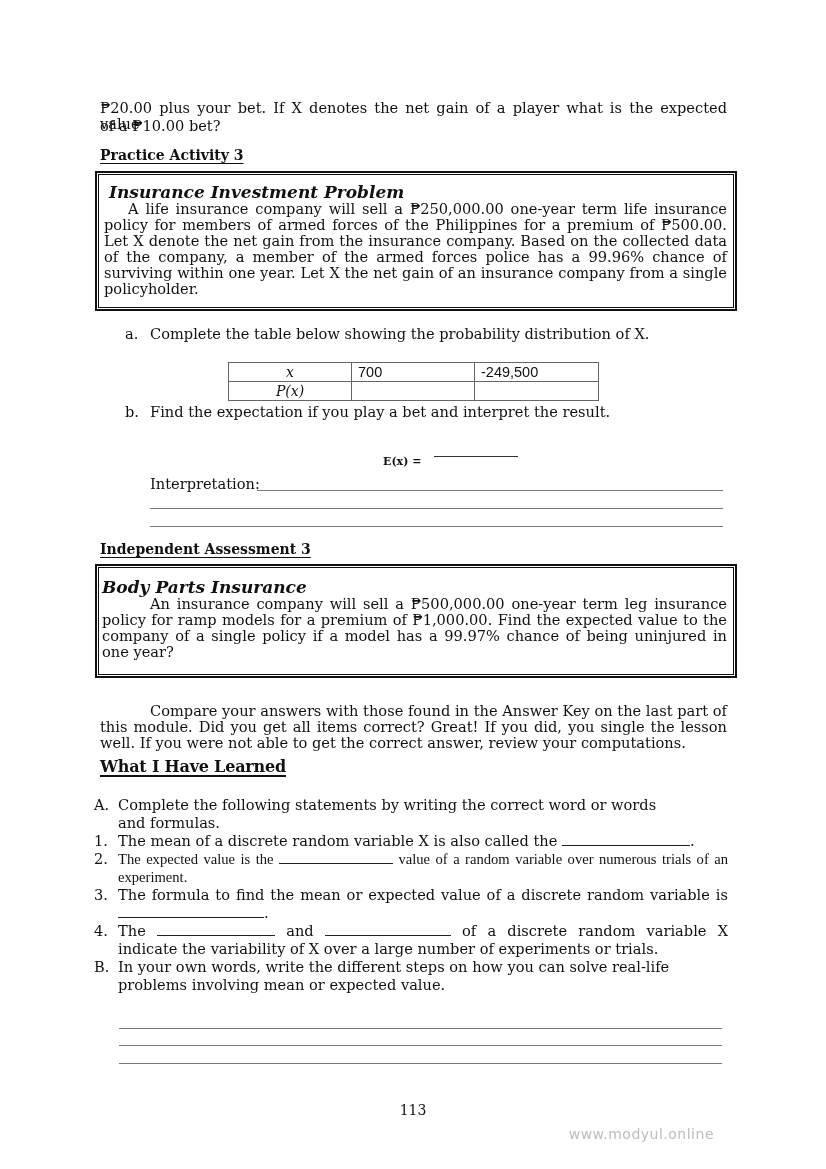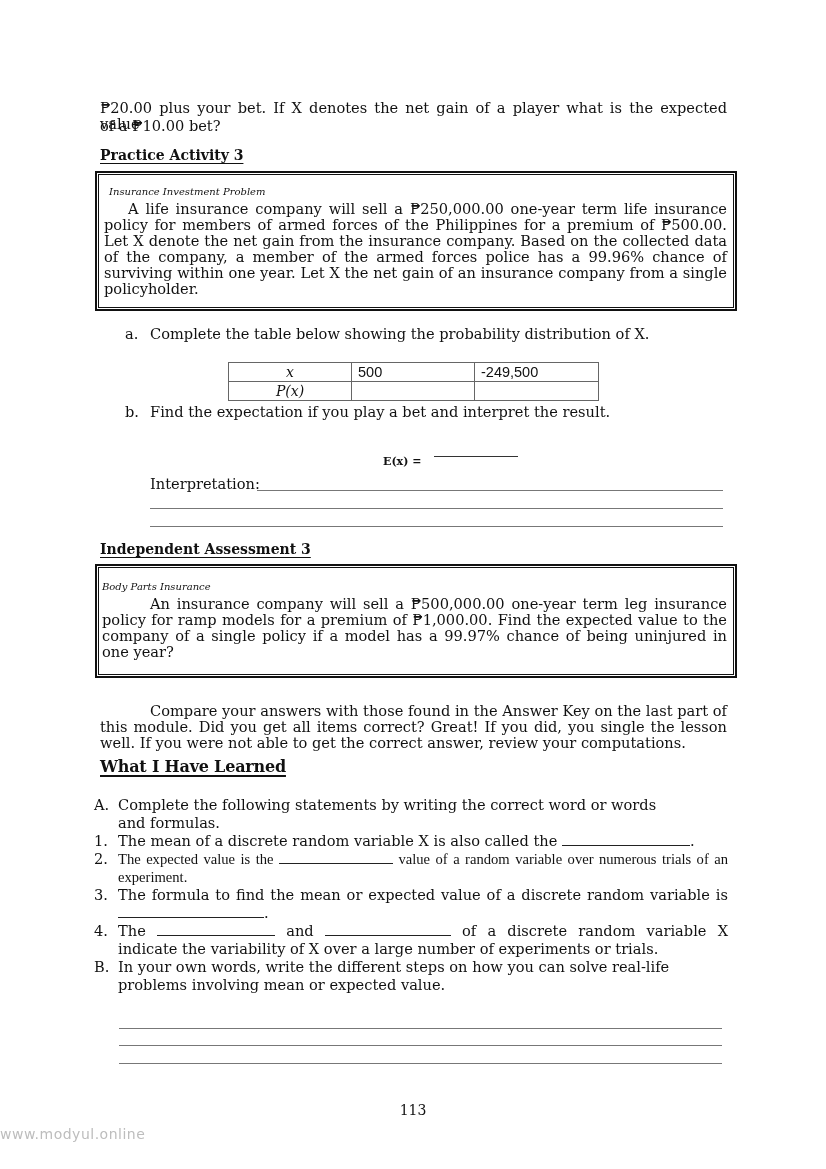--- a/index.html
+++ b/index.html
@@ -5,21 +5,21 @@
   html, body { margin:0; padding:0; background:#ffffff; }
   body { width:826px; height:1169px; position:relative; overflow:hidden;
          font-family:"DejaVu Serif","Liberation Serif",serif; color:#111; }
   .abs { position:absolute; }
   .txt { font-size:14.6px; line-height:16px; }
   .just { text-align:justify; text-align-last:left; }
   .just-all { text-align:justify; text-align-last:justify; }
   .h-sub { font-family:"DejaVu Serif",serif; font-weight:bold; font-size:14px; text-decoration:underline; text-underline-offset:3px; }
   .box { position:absolute; border:2px solid #111; box-shadow: inset 0 0 0 1px #fff, inset 0 0 0 2px #111; }
   .box-inner { position:absolute; left:3px; top:3px; right:3px; bottom:3px; }
-  .box-title { font-weight:normal; font-style:italic; font-size:10px; line-height:18px; }
+  .box-title { font-weight:bold; font-style:italic; font-size:17px; line-height:18px; }
   table.dist { position:absolute; border-collapse:collapse; font-size:14px; }
   table.dist td { border:1px solid #666; height:18px; padding:0 6px; line-height:18px; }
   table.dist td.label { text-align:center; font-style:italic; font-family:"DejaVu Serif",serif; }
   table.dist td.val { font-family:"Liberation Sans",sans-serif; font-size:14.5px; }
   .rule { position:absolute; height:0; border-top:1px solid #777; }
   .big-title { font-family:"DejaVu Serif",serif; font-weight:bold; font-size:16px; text-decoration:underline; text-decoration-thickness:2px; text-underline-offset:3px; letter-spacing:-0.2px; }
   .blank { display:inline-block; border-bottom:1px solid #222; height:12px; vertical-align:baseline; }
   .list-row { position:absolute; left:94px; width:634px; font-size:14.6px; line-height:18px; }
   .list-row .num { position:absolute; left:0; width:22px; }
   .list-row .body { position:absolute; left:24px; right:0; }
@@ -41,21 +41,21 @@
   </div>
 </div>
 
 <div class="abs txt" style="left:125px; top:326px;">a.</div>
 <div class="abs txt" style="left:150px; top:326px;">Complete the table below showing the probability distribution of X.</div>
 
 <table class="dist" style="left:228px; top:362px; width:371px;">
   <tbody>
       <tr>
     <td class="label" style="width:110px;">x</td>
-    <td class="val" style="width:110px;">500</td>
+    <td class="val" style="width:110px;">700</td>
     <td class="val">-249,500</td>
   </tr>
   <tr>
     <td class="label">P(x)</td>
     <td class="val"></td>
     <td class="val"></td>
   </tr>
 </tbody>
   </table>
 
@@ -128,13 +128,13 @@
 <div class="list-row" style="top:958px; height:36px;">
   <span class="num">B.</span>
   <span class="body">In your own words, write the different steps on how you can solve real-life problems involving mean or expected value.</span>
 </div>
 
 <div class="rule" style="left:119px; top:1028px; width:603px;"></div>
 <div class="rule" style="left:119px; top:1045px; width:603px;"></div>
 <div class="rule" style="left:119px; top:1063px; width:603px;"></div>
 
 <div class="abs footer-num" style="left:0; width:826px; text-align:center; top:1102px;">113</div>
-<div class="abs watermark" style="left:0; width:714px; text-align:left; top:1126px;">www.modyul.online</div>
+<div class="abs watermark" style="left:0; width:714px; text-align:right; top:1126px;">www.modyul.online</div>
 
 </body></html>

